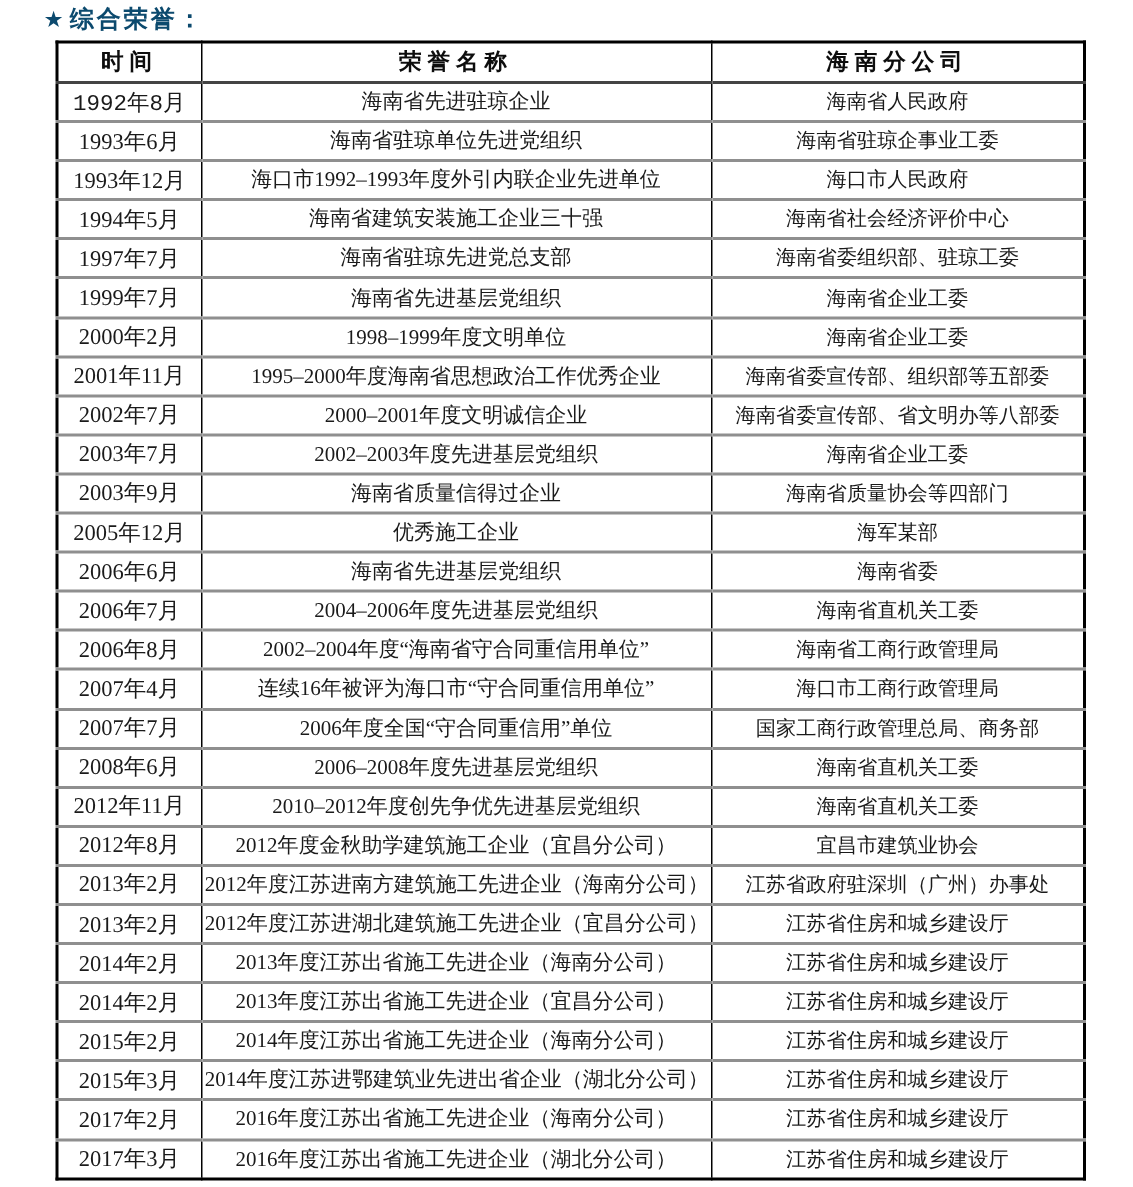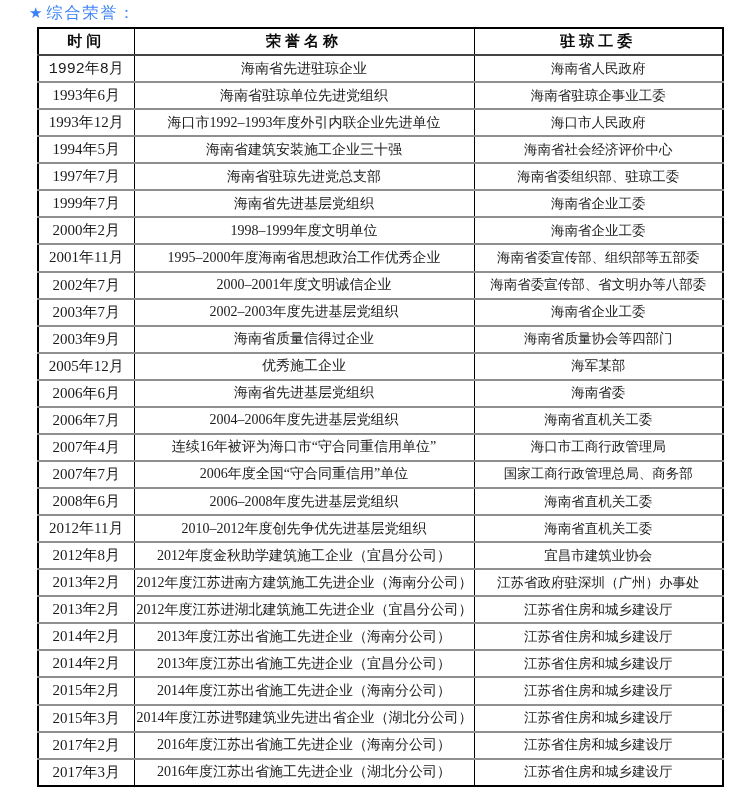--- a/index.html
+++ b/index.html
@@ -17,24 +17,24 @@
     width: 755px;
     height: 791px;
     background: #ffffff;
     overflow: hidden;
   }
   .doc-title {
     position: absolute;
     left: 29px;
     top: 3px;
     font-family: "Liberation Sans", "DejaVu Sans", sans-serif;
-    font-weight: normal;
+    font-weight: bold;
     font-size: 16px;
     letter-spacing: 2px;
-    color: #3b82f6;
+    color: #0c4a6e;
     white-space: nowrap;
   }
   .doc-title .star {
     font-size: 15px;
     margin-right: 2px;
   }
   table.honors {
     position: absolute;
     left: 37px;
     top: 27px;
@@ -88,21 +88,21 @@
   <table class="honors">
     <colgroup>
       <col class="c0">
         <col class="c1">
         <col class="c2">
     </colgroup>
     <thead>
       <tr>
         <th class="c0">时间</th>
         <th class="c1">荣誉名称</th>
-        <th class="c2">驻琼工委</th>
+        <th class="c2">海南分公司</th>
       </tr>
     </thead>
     <tbody>
         <tr>
           <td class="c0">1992年8月</td>
           <td class="c1">海南省先进驻琼企业</td>
           <td class="c2">海南省人民政府</td>
         </tr>
         <tr>
           <td class="c0">1993年6月</td>
@@ -163,20 +163,25 @@
           <td class="c0">2006年6月</td>
           <td class="c1">海南省先进基层党组织</td>
           <td class="c2">海南省委</td>
         </tr>
         <tr>
           <td class="c0">2006年7月</td>
           <td class="c1">2004–2006年度先进基层党组织</td>
           <td class="c2">海南省直机关工委</td>
         </tr>
         <tr>
+          <td class="c0">2006年8月</td>
+          <td class="c1">2002–2004年度“海南省守合同重信用单位”</td>
+          <td class="c2">海南省工商行政管理局</td>
+        </tr>
+        <tr>
           <td class="c0">2007年4月</td>
           <td class="c1">连续16年被评为海口市“守合同重信用单位”</td>
           <td class="c2">海口市工商行政管理局</td>
         </tr>
         <tr>
           <td class="c0">2007年7月</td>
           <td class="c1">2006年度全国“守合同重信用”单位</td>
           <td class="c2">国家工商行政管理总局、商务部</td>
         </tr>
         <tr>

